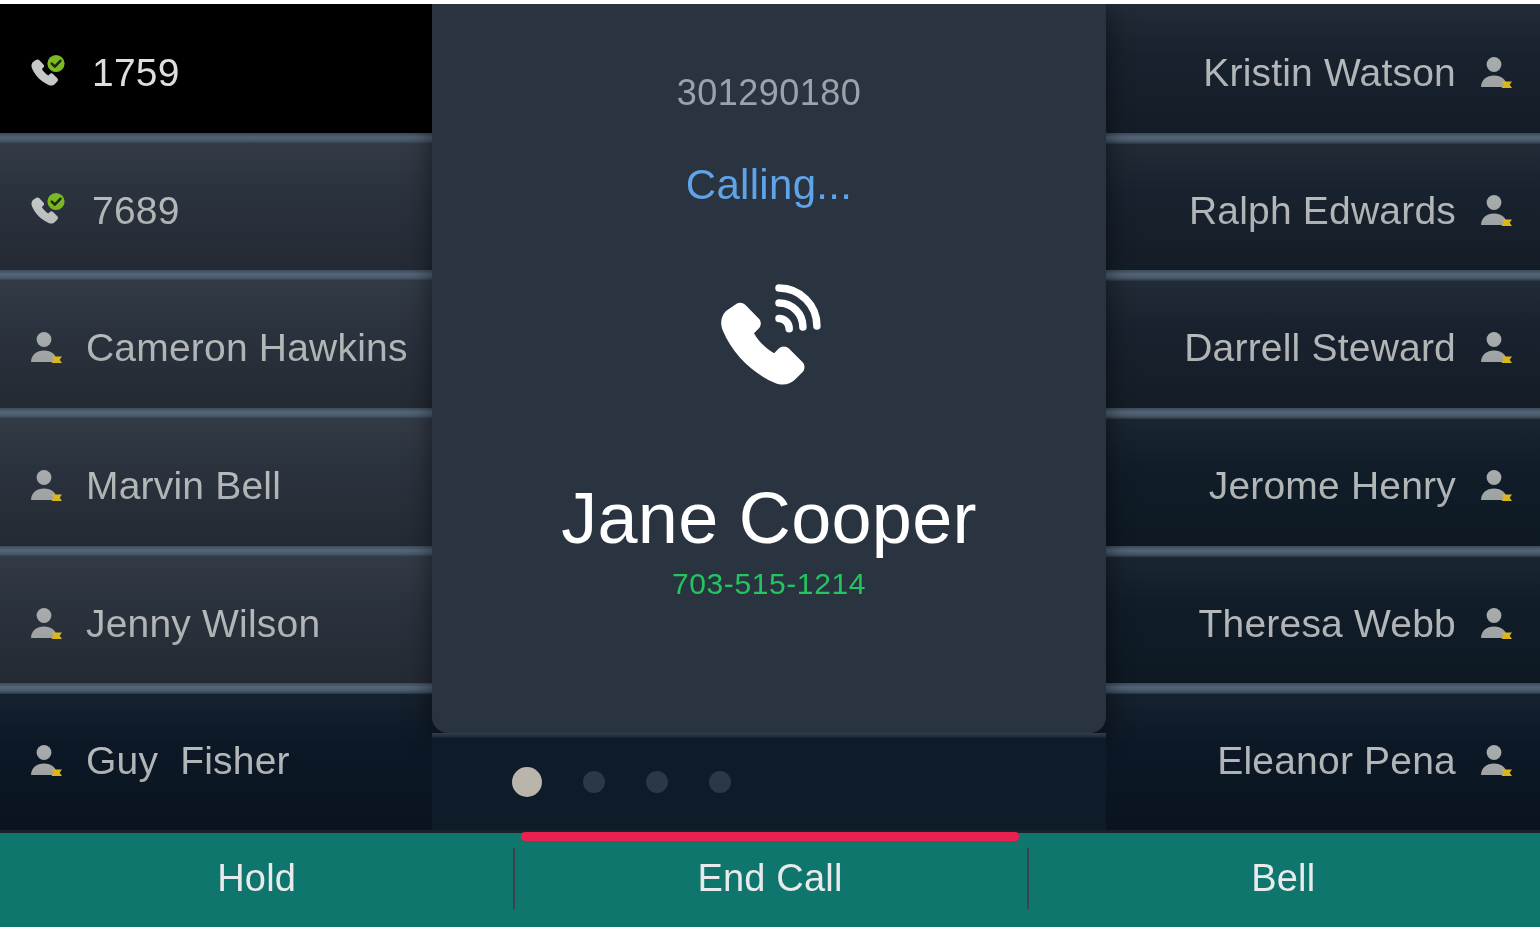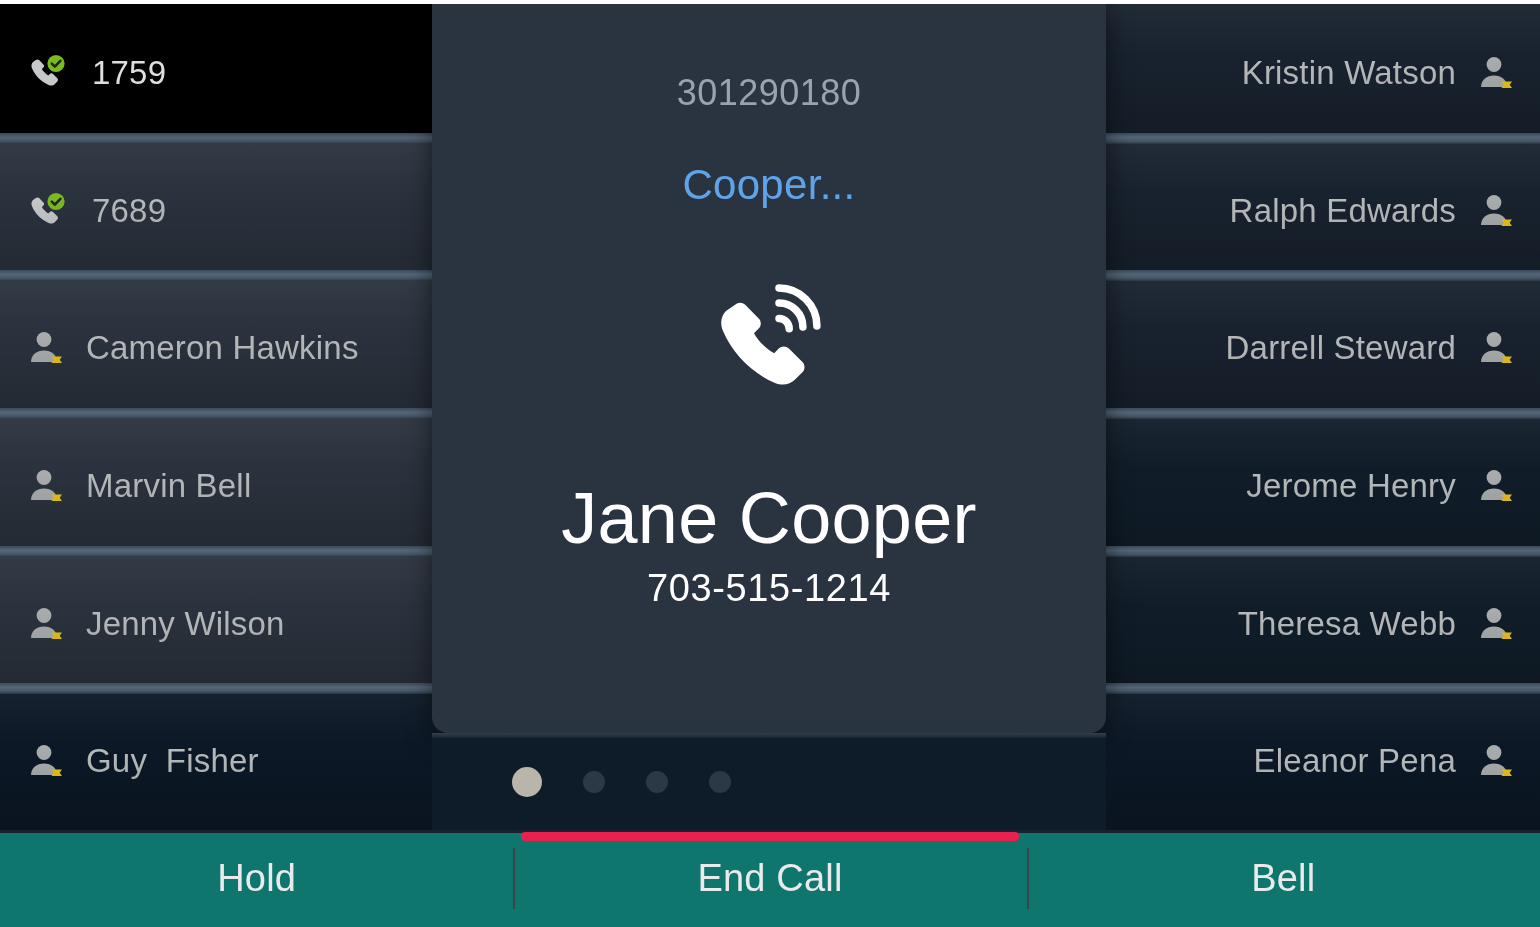--- a/index.html
+++ b/index.html
@@ -60,21 +60,21 @@
   
   .cell.active{ background:#000000; }
   .cell.active::after{ background:none; }
 
   
   .cell.dim{ background:#18222e; }
   .cell.darker{ background:#101d29; }
   .cell.darkest{ background:#0c1826; }
 
   .cell .label{
-    font-size:33px;
+    font-size:39px;
     color:#b9bcbd;
     letter-spacing:.2px;
     white-space:pre;
     font-weight:400;
   }
   .cell.active .label{ color:#dcdedf; }
 
   
   .ico{ position:relative; flex:0 0 auto; }
   .ico.left-ico{ margin-right:22px; }
@@ -120,22 +120,22 @@
   .ring-wrap svg{ width:132px; height:120px; display:block; }
   .modal .caller{
     margin-top:76px;
     font-size:72px;
     color:#ffffff;
     font-weight:400;
     letter-spacing:.3px;
   }
   .modal .number{
     margin-top:8px;
-    font-size:38px;
-    color:#ffffff;
+    font-size:30px;
+    color:#22c55e;
     letter-spacing:.6px;
   }
 
   
   .pager{
     position:absolute;
     left:432px; top:733px;
     width:674px; height:97px;
     background:#0e1b29;
     display:flex; align-items:center;
@@ -329,21 +329,21 @@
             <path d="M25.5 27.5h10.5l-2.3 3.2 2.3 3.3H25.5l2.2-3.3z" fill="#e9c21a"></path>
           </svg>
         </span>
       </div>
     </div>
 
   </div>
 
   <div class="modal">
     <div class="ext">301290180</div>
-    <div class="state">Cooper...</div>
+    <div class="state">Calling...</div>
     <div class="ring-wrap">
       <svg viewBox="0 0 132 120">
         <path d="M23 30c-5 5-6.2 12.6-3.1 19.8 9.4 22.6 29.5 42.7 52.1 52.1 7.2 3.1 14.8 1.9 19.8-3.1l7.6-7.6c2.8-2.8 2.8-7.3 0-10.1L85.9 67.6c-2.8-2.8-7.3-2.8-10.1 0l-4.7 4.7c-8.2-4.7-15.4-11.9-20.1-20.1l4.7-4.7c2.8-2.8 2.8-7.3 0-10.1L42.2 23.8c-2.8-2.8-7.3-2.8-10.1 0L23 30z" fill="#ffffff"></path>
         <path d="M76 37.5c5.6 0 10.2 4.6 10.2 10.2" fill="none" stroke="#ffffff" stroke-width="7.5" stroke-linecap="round"></path>
         <path d="M76 22c13.2 0 23.9 10.7 23.9 23.9" fill="none" stroke="#ffffff" stroke-width="7.5" stroke-linecap="round"></path>
         <path d="M76 7c20.9 0 37.9 17 37.9 37.9" fill="none" stroke="#ffffff" stroke-width="7.5" stroke-linecap="round"></path>
       </svg>
     </div>
     <div class="caller">Jane Cooper</div>
     <div class="number">703-515-1214</div>

